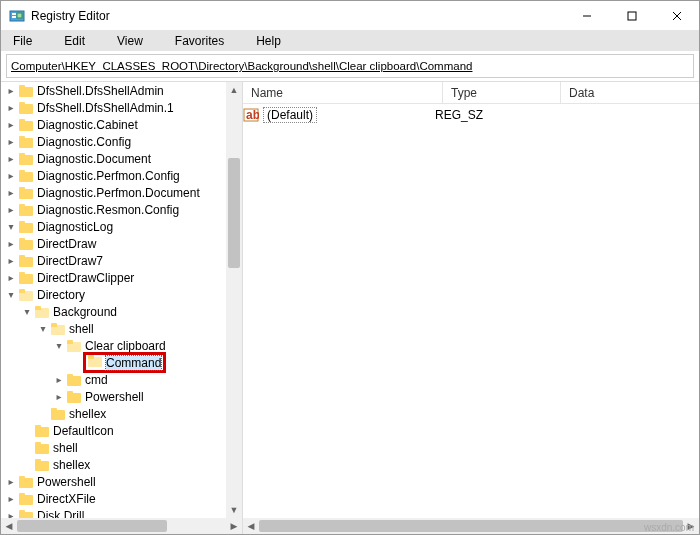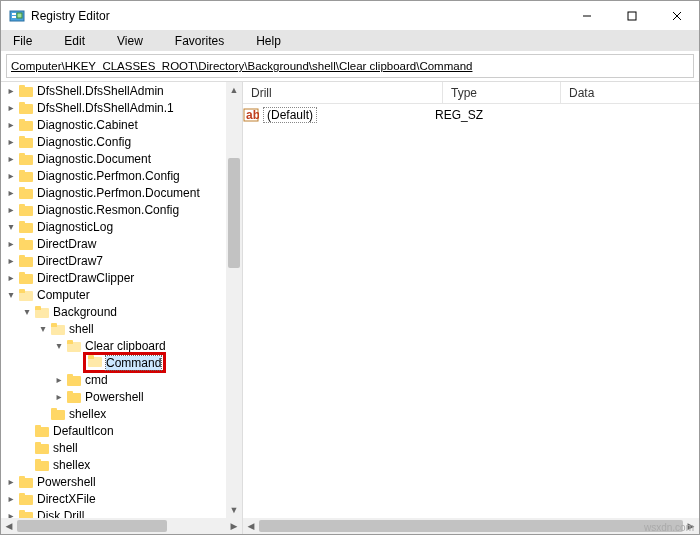--- a/index.html
+++ b/index.html
@@ -166,21 +166,21 @@
               <span class="lbl">DirectDraw7</span>
             </div>
             <div class="row " style="padding-left:4px">
               <span class="exp">▸</span>
               <span class="folder"></span>
               <span class="lbl">DirectDrawClipper</span>
             </div>
             <div class="row " style="padding-left:4px">
               <span class="exp">▾</span>
               <span class="folder open"></span>
-              <span class="lbl">Computer</span>
+              <span class="lbl">Directory</span>
             </div>
             <div class="row " style="padding-left:20px">
               <span class="exp">▾</span>
               <span class="folder open"></span>
               <span class="lbl">Background</span>
             </div>
             <div class="row " style="padding-left:36px">
               <span class="exp">▾</span>
               <span class="folder open"></span>
               <span class="lbl">shell</span>
@@ -252,21 +252,21 @@
         <div class="btn">◀</div>
         <div class="track">
             <div class="thumb" style="left:0;width:150px"></div>
           </div>
         <div class="btn">▶</div>
       </div>
     </div>
 
     <div class="listpane">
       <div class="headerrow">
-        <div class="hcol name">Drill</div>
+        <div class="hcol name">Name</div>
         <div class="hcol type">Type</div>
         <div class="hcol data">Data</div>
       </div>
       <div class="listbody">
         <div class="listrow">
           <div class="namecell">
             <span class="ic">
               <svg width="16" height="16" viewBox="0 0 16 16">
                   <rect x="1" y="2" width="14" height="12" fill="#fff" stroke="#c08030"></rect>
                   <text x="3" y="12" font-size="9" fill="#c04020" font-weight="bold">ab</text>

